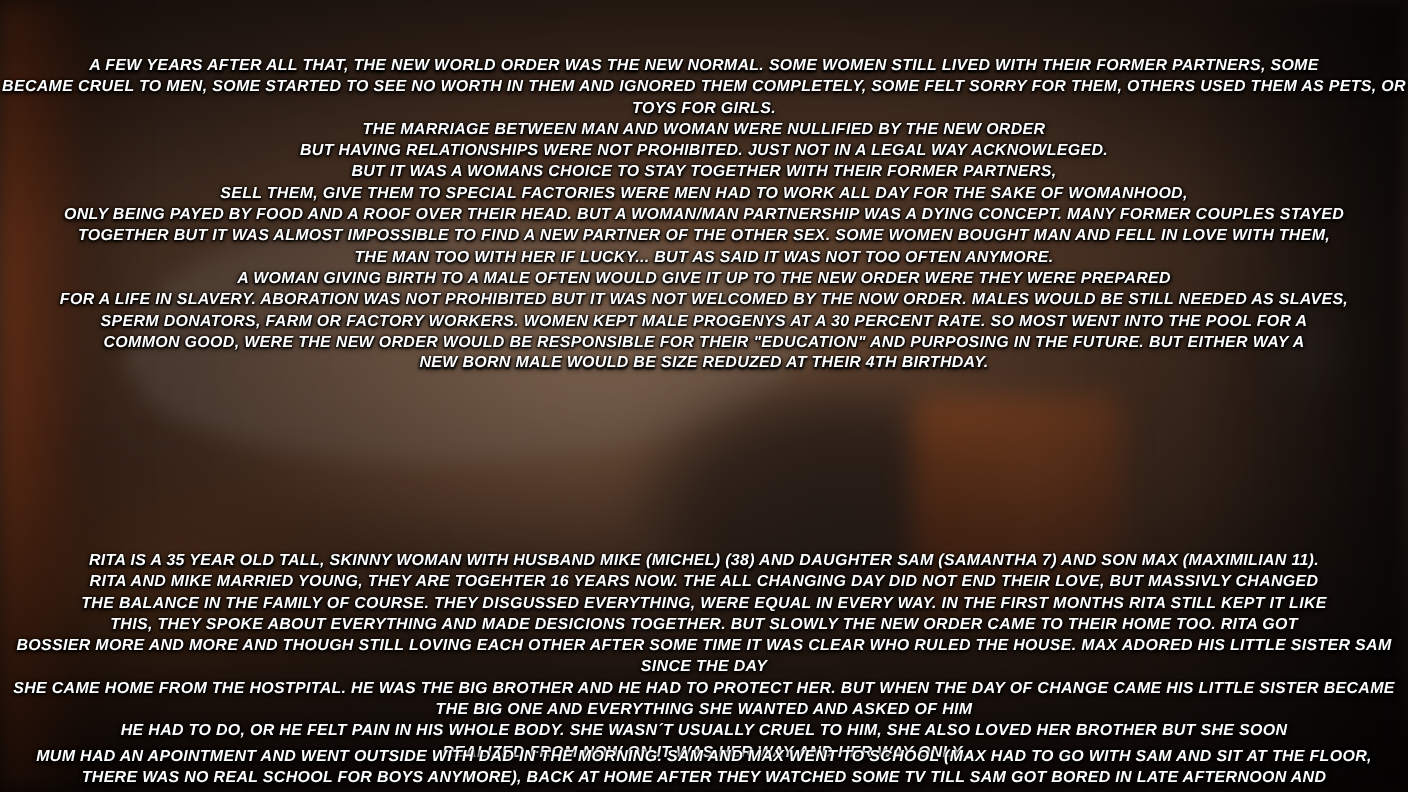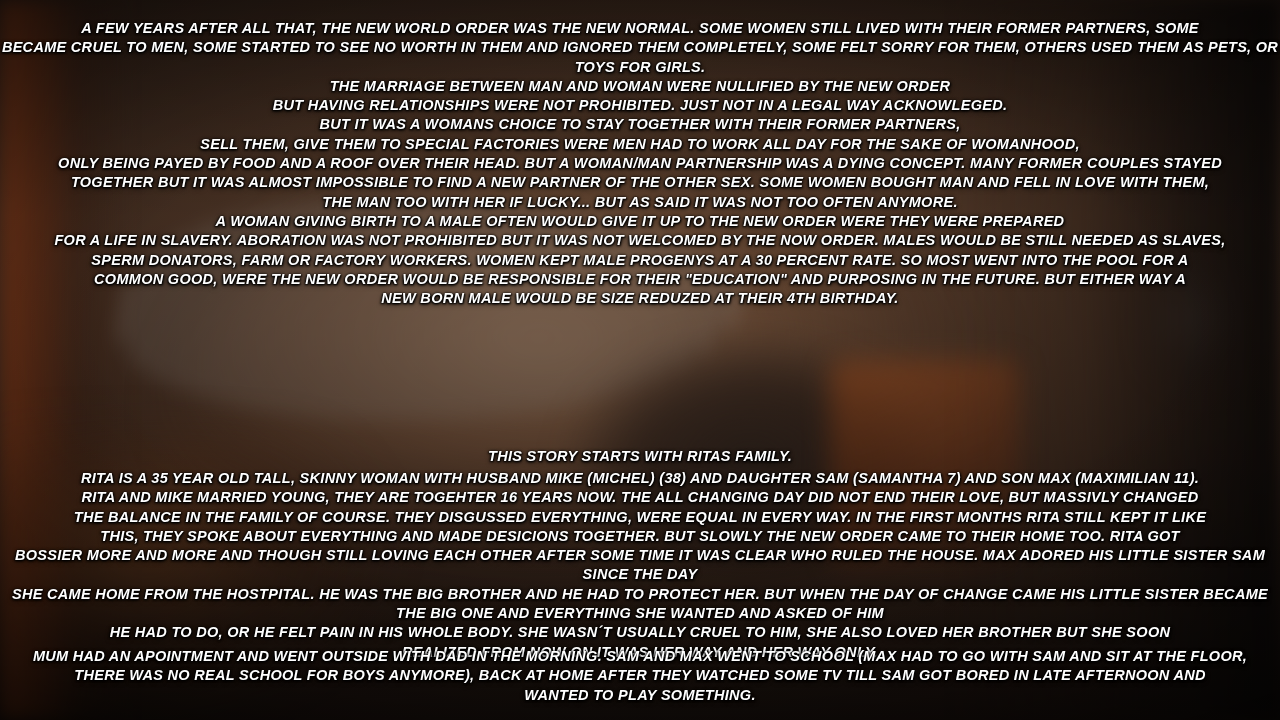--- a/index.html
+++ b/index.html
@@ -140,20 +140,21 @@
     font-style: italic;
     letter-spacing: 0.3px;
     line-height: 19.3px;
     text-transform: uppercase;
     text-shadow:
       0 0 3px rgba(0,0,0,0.95),
       1px 1px 2px rgba(0,0,0,0.95),
       -1px 1px 2px rgba(0,0,0,0.8),
       0 2px 5px rgba(0,0,0,0.7);
     white-space: pre-line;
+    margin-top: 32px;
   }
 
   #prologue {
     position: absolute;
     top: 19px;
     left: 0;
   }
   #story-intro {
     position: absolute;
     top: 447px;
@@ -197,21 +198,20 @@
 sell them, give them to special factories were men had to work all day for the sake of womanhood,
 only being payed by food and a roof over their head. But a woman/man partnership was a dying concept. Many former couples stayed
 together but it was almost impossible to find a new partner of the other sex. Some women bought man and fell in love with them,
 the man too with her if lucky... But as said it was not too often anymore.
 A woman giving birth to a male often would give it up to the new order were they were prepared
 for a life in slavery. Aboration was not prohibited but it was not welcomed by the now order. Males would be still needed as slaves,
 sperm donators, farm or factory workers. Women kept male progenys at a 30 percent rate. So most went into the pool for a
 common good, were the new order would be responsible for their "education" and purposing in the future. But either way a
 new born male would be size reduzed at their 4th birthday.</div>
 
-    <div id="story-intro" class="block">This story starts with Ritas family.</div>
 
     <div id="story-body" class="block">Rita is a 35 year old tall, skinny woman with husband Mike (Michel) (38) and daughter Sam (Samantha 7) and son Max (Maximilian 11).
 Rita and Mike married young, they are togehter 16 years now. The all changing day did not end their love, but massivly changed
 the balance in the family of course. They disgussed everything, were equal in every way. In the first months Rita still kept it like
 this, they spoke about everything and made desicions together. But slowly the new order came to their home too. Rita got
 bossier more and more and though still loving each other after some time it was clear who ruled the house. Max adored his little sister Sam since the day
 she came home from the hostpital. He was the big brother and he had to protect her. But when the day of change came his little sister became
 the big one and everything she wanted and asked of  him
 he had to do, or he felt pain in his whole body. She wasn´t usually cruel to him, she also loved her brother but she soon
 realized from now on it was her way and her way only.</div>

